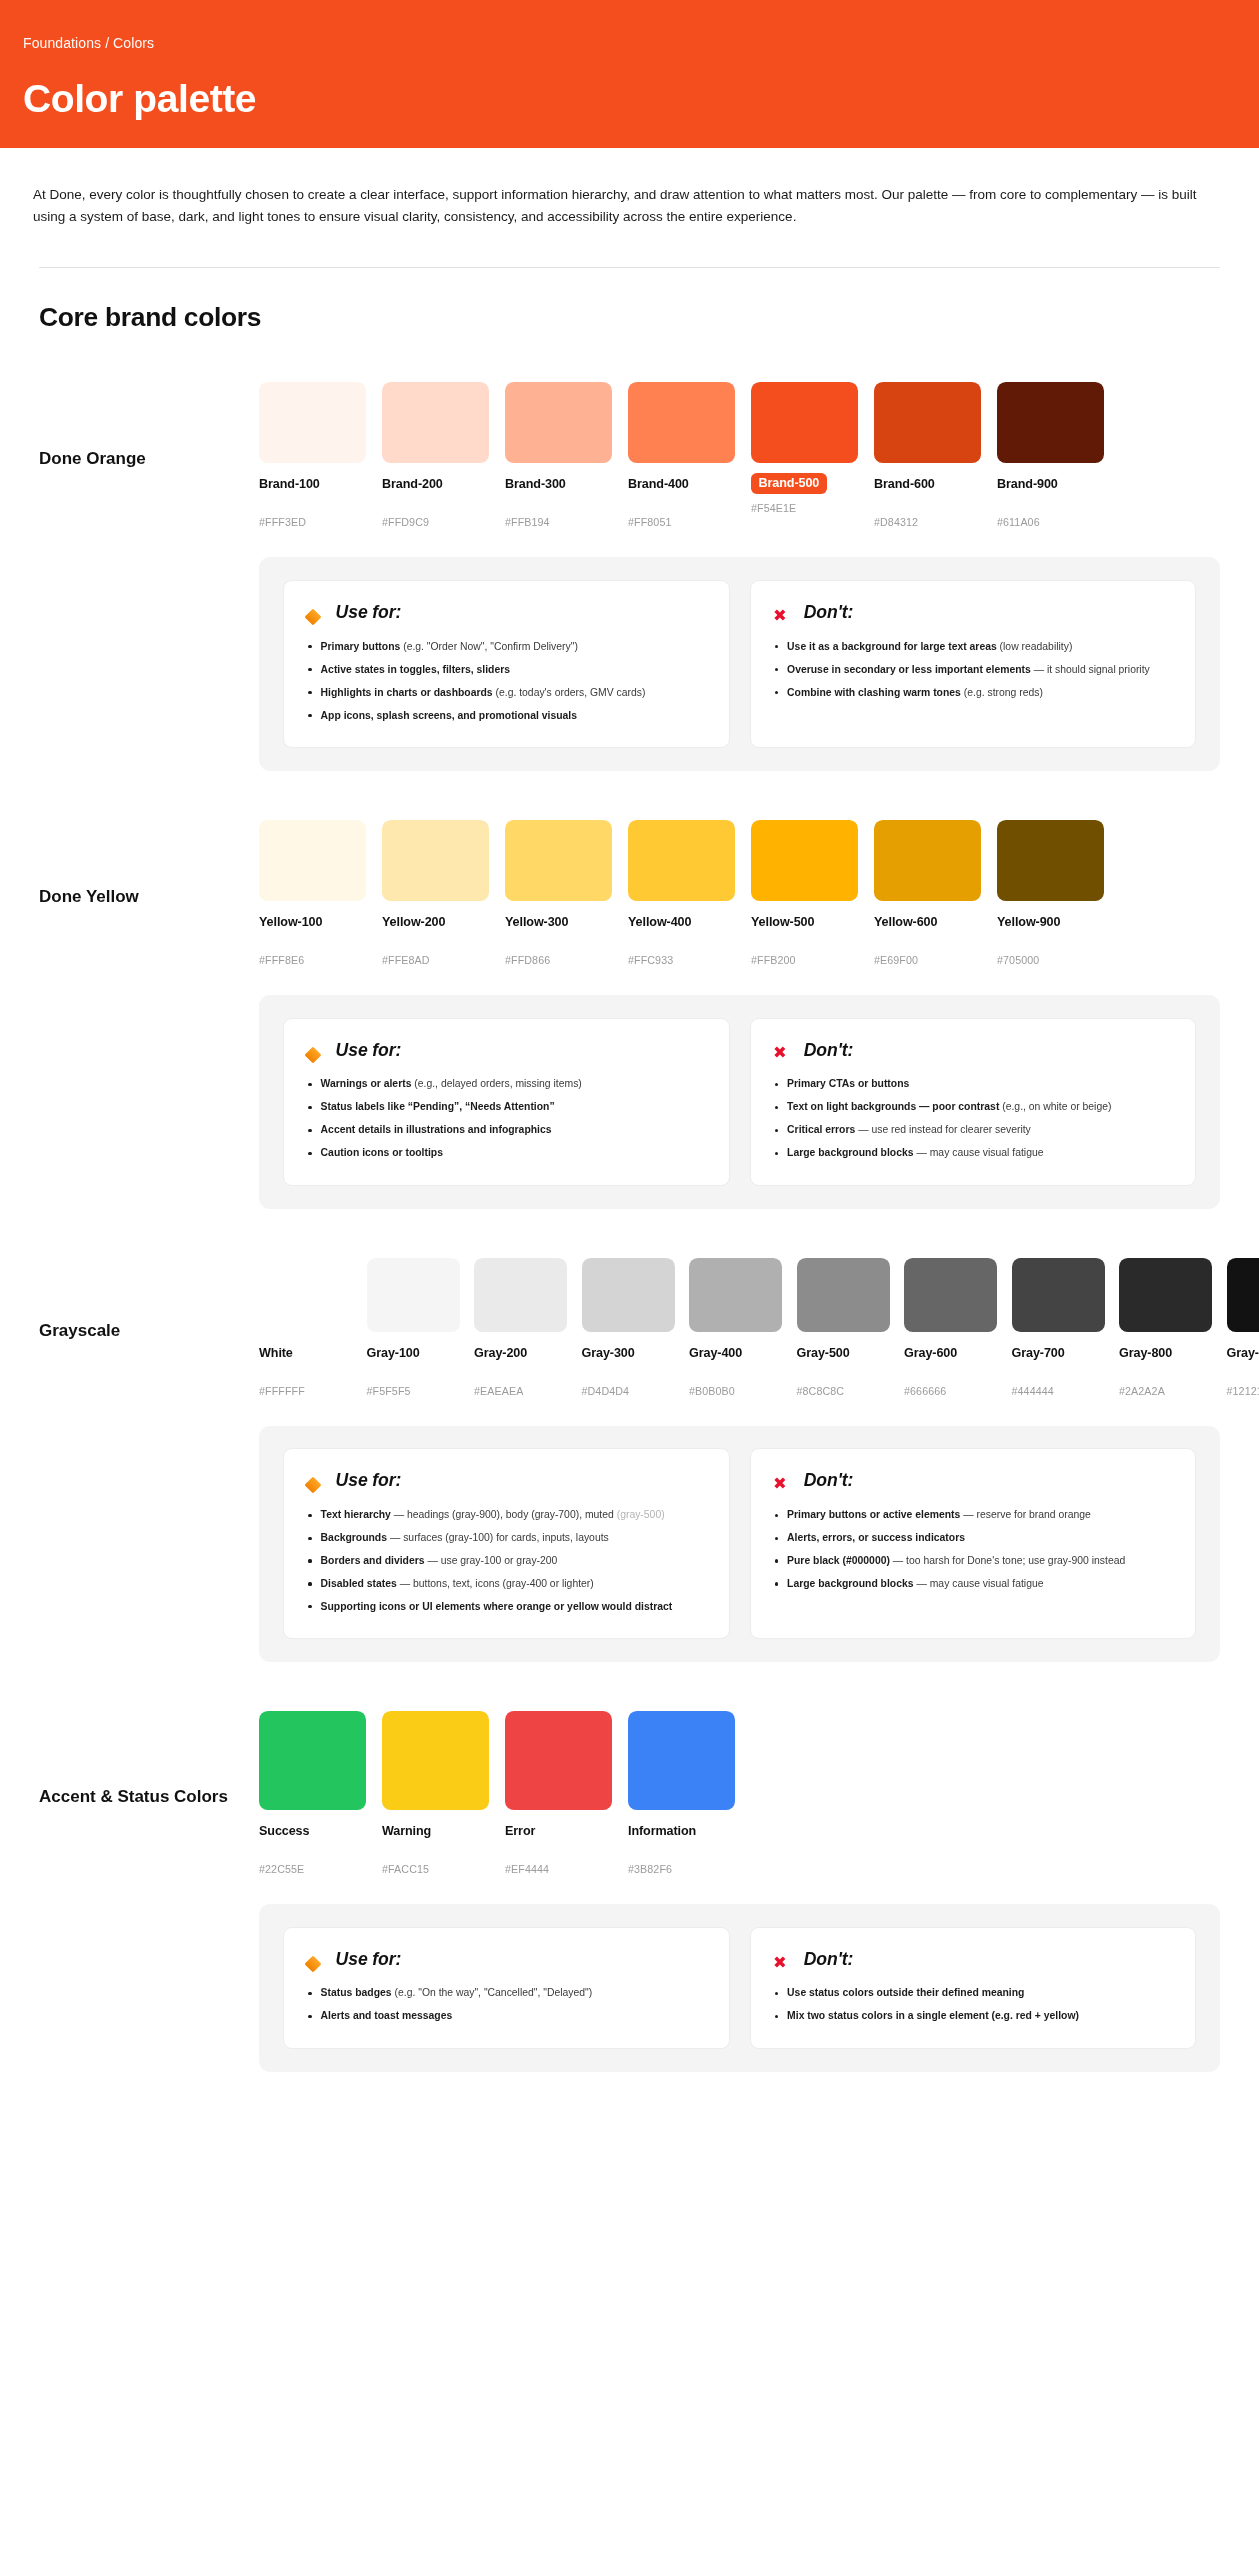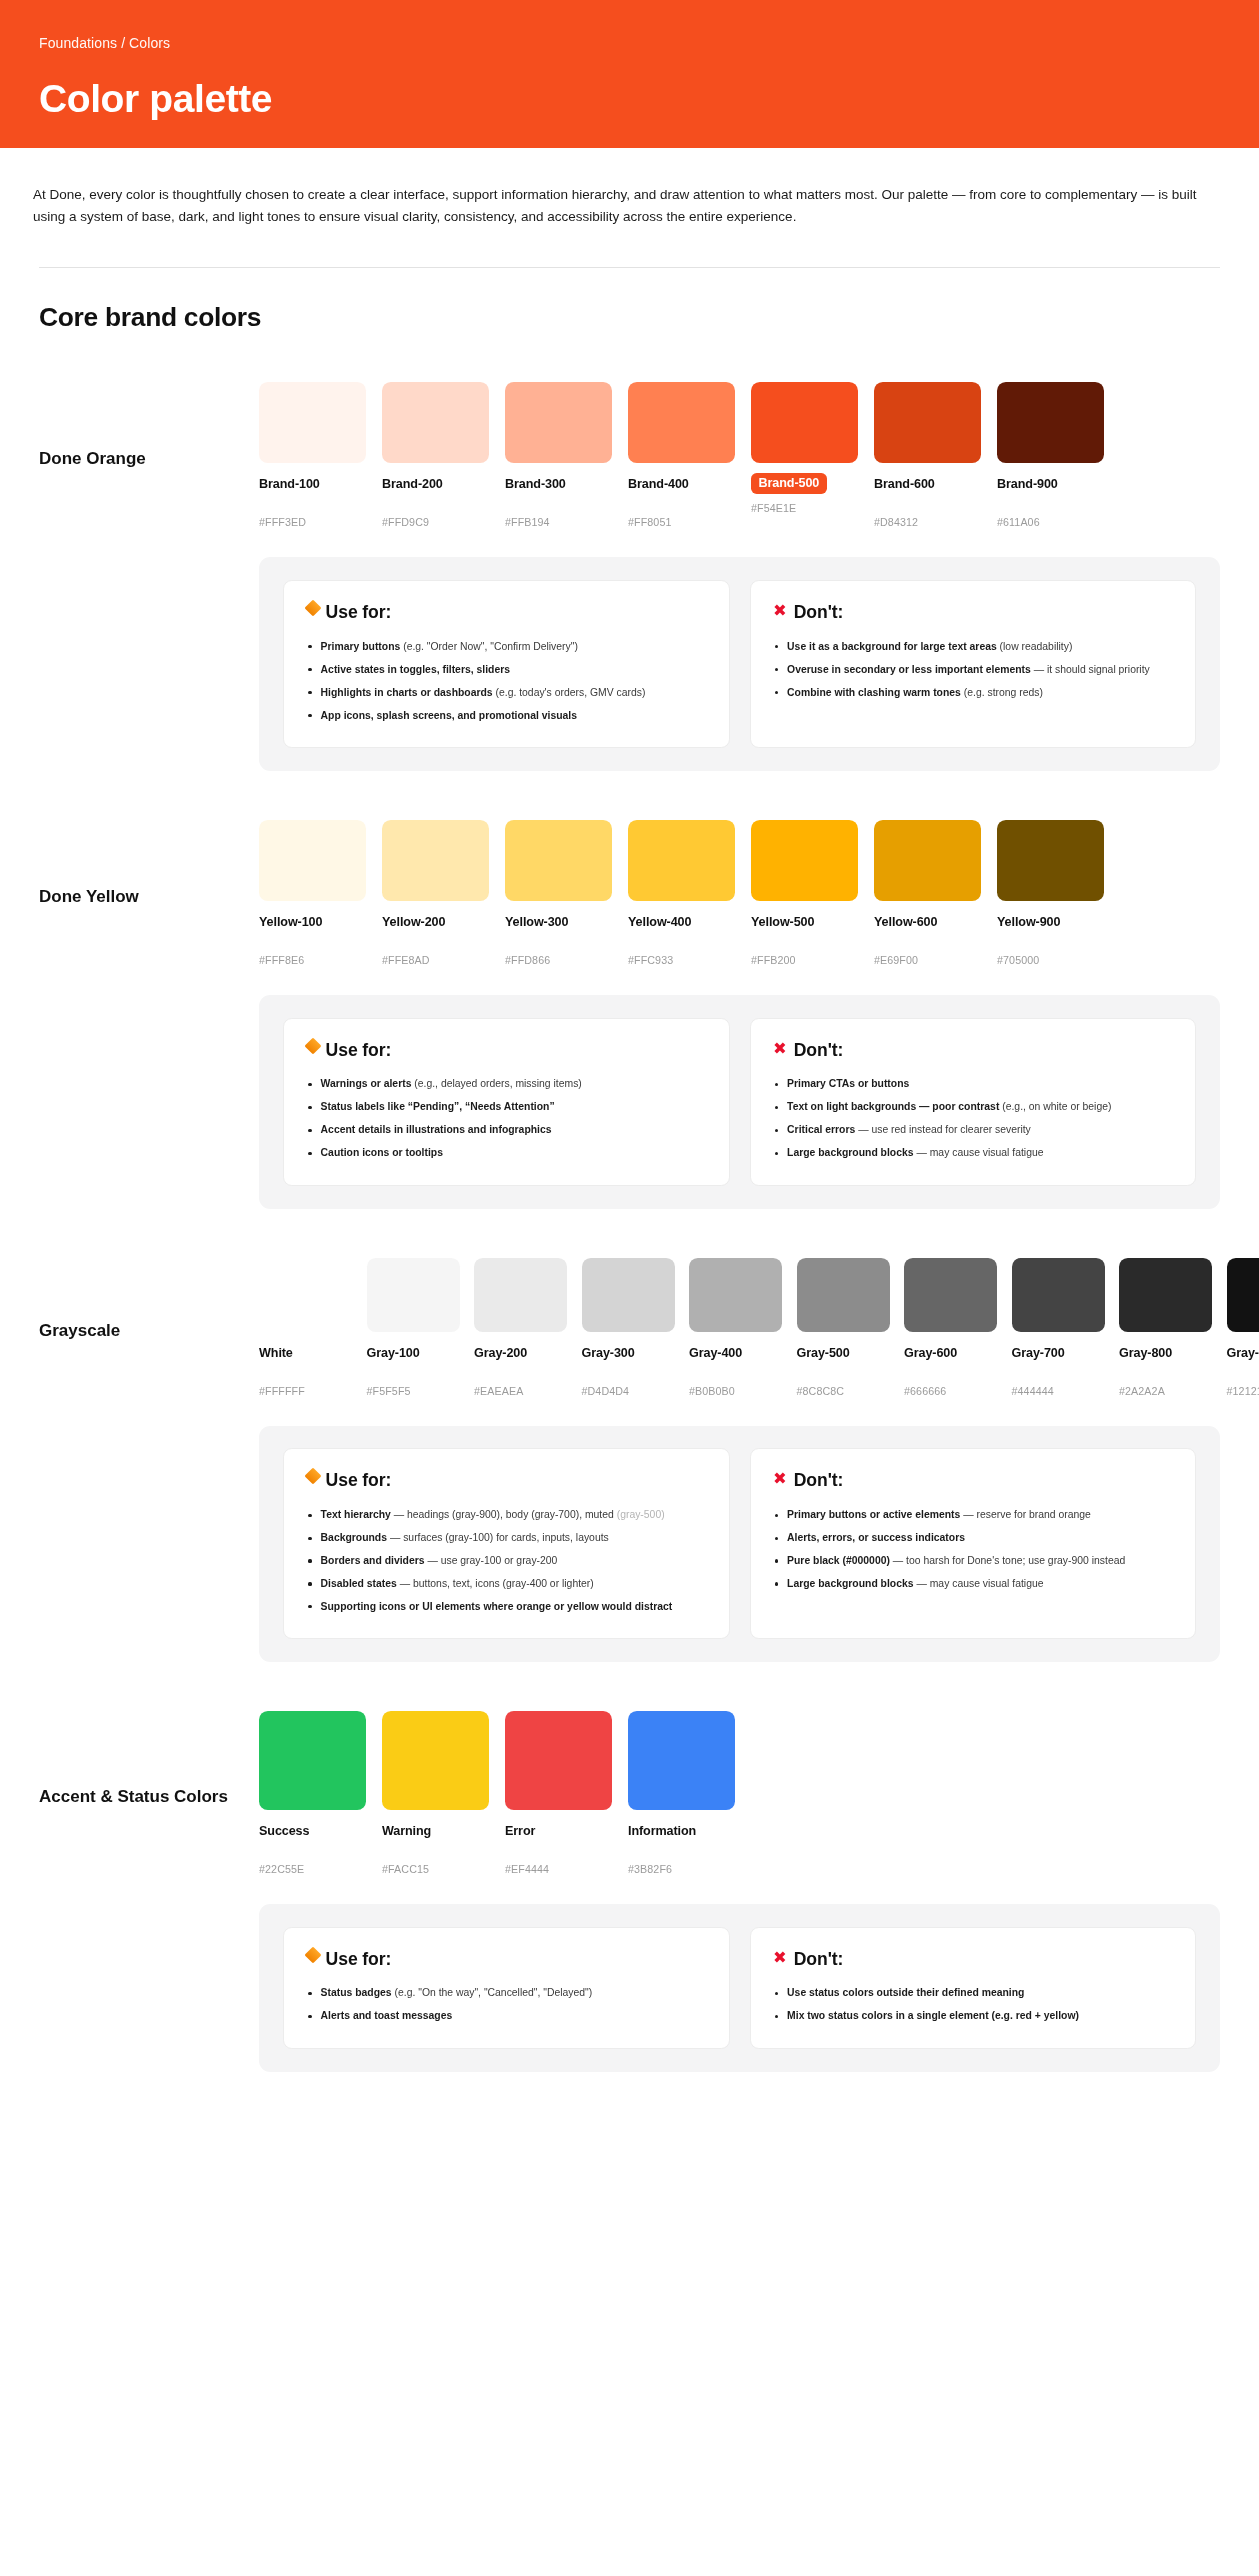--- a/index.html
+++ b/index.html
@@ -7,21 +7,21 @@
     width: 1259px;
     background: #ffffff;
     font-family: "Liberation Sans", "DejaVu Sans", sans-serif;
     -webkit-font-smoothing: antialiased;
   }
   body { min-height: 2576px; }
 
   
   .hero {
     background: #F54E1E;
-    padding: 35px 39px 36px 39px;
+    padding: 35px 39px 36px 23px;
     height: 148px;
   }
   .breadcrumb {
     color: #ffffff;
     font-size: 14px;
     letter-spacing: 0.1px;
     opacity: 0.97;
   }
   .page-title {
     color: #ffffff;
@@ -127,27 +127,28 @@
   }
   .guidance-card {
     flex: 1;
     background: #ffffff;
     border: 0.6px solid #ececec;
     border-radius: 8.8px;
     padding: 21.4px 22.6px 24px 22.6px;
   }
   .card-title {
     display: flex;
-    align-items: flex-start;
-    gap: 7px;
+    align-items: flex-end;
+    gap: 17px;
     font-size: 17.6px;
     font-weight: 700;
     color: #111111;
     margin-bottom: 16.4px;
     letter-spacing: -0.1px;
+    font-style: italic;
   }
   .icon-diamond {
     width: 12px; height: 12px;
     background: linear-gradient(180deg,#FFA726 0%, #F08200 100%);
     transform: rotate(45deg);
     border-radius: 1.3px;
     flex: 0 0 12px;
     display: inline-block;
   }
   .icon-cross {

